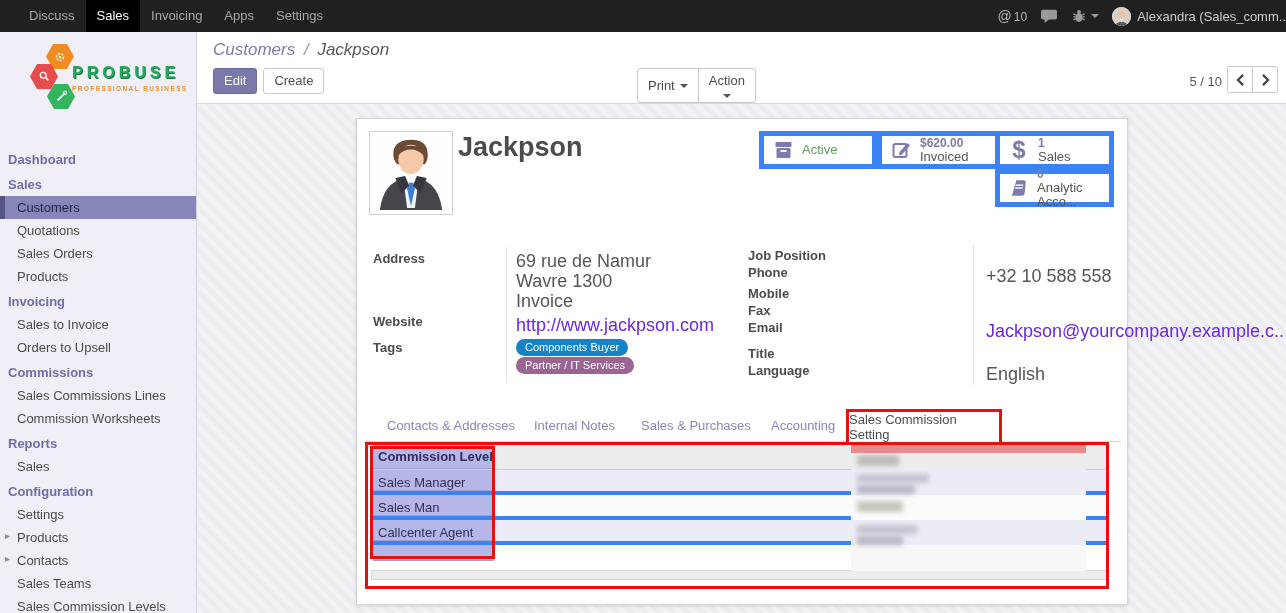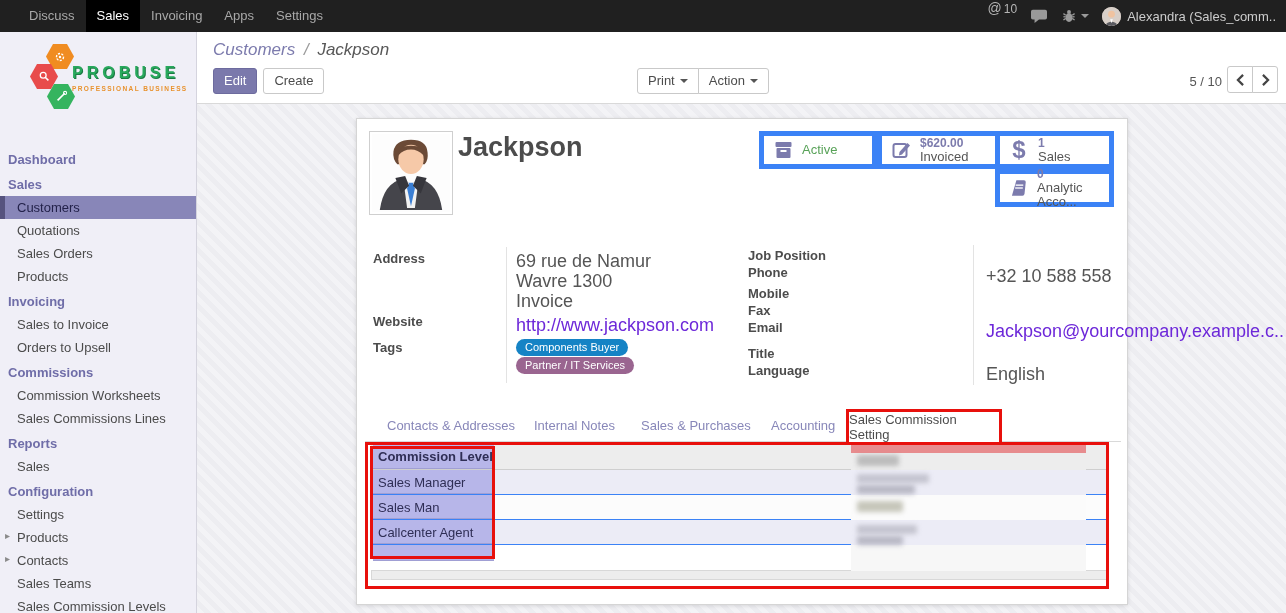--- a/index.html
+++ b/index.html
@@ -3,21 +3,21 @@
 <meta charset="utf-8">
 <style>
   * { margin:0; padding:0; box-sizing:border-box; }
   html,body { width:1286px; height:613px; font-family:"Liberation Sans", sans-serif; background:#f2f2f5; overflow:hidden; }
 
   
   .topbar { position:absolute; left:0; top:0; width:1286px; height:32px; background:#202020; display:flex; align-items:stretch; z-index:60; }
   .topbar .menus { display:flex; margin-left:18px; }
   .tb-item { color:#a8a8a8; font-size:13px; line-height:32px; padding:0 11px; cursor:pointer; }
   .tb-item.active { background:#000; color:#fff; }
-  .tb-right { margin-left:auto; display:flex; gap:13px; padding-right:10px; }
+  .tb-right { margin-left:auto; display:flex; align-items:center; gap:13px; }
   .tb-mention { color:#b5b5b5; font-size:14px; }
   .tb-mention .cnt { font-size:12px; margin-left:2px; }
   .tb-icon { display:inline-flex; align-items:center; }
   .tb-user { display:flex; align-items:center; gap:6px; color:#cccccc; font-size:13px; }
   .tb-avatar { width:19px; height:19px; border-radius:50%; background:#cfc6bf; overflow:hidden; }
   .caret { width:0; height:0; border-left:4px solid transparent; border-right:4px solid transparent; border-top:4px solid #9a9a9a; display:inline-block; margin-left:4px; }
 
   
   .sidebar { position:absolute; left:0; top:32px; width:197px; height:581px; background:#f0eff7; border-right:1px solid #d5d4de; z-index:40; }
   .logo { position:relative; height:86px; margin-top:10px; }
@@ -39,21 +39,21 @@
   .breadcrumb { position:absolute; left:16px; top:8px; font-size:17px;font-style:italic; }
   .breadcrumb .bc-parent { color:#7c7bad; cursor:pointer; }
   .breadcrumb .bc-sep { color:#999; margin:0 4px; }
   .breadcrumb .bc-current { color:#585858; }
   .btn { display:inline-block; font-size:13px; border-radius:3px; border:1px solid #c9c9c9; background:#fff; color:#4c4c4c; padding:4px 10px; cursor:pointer; line-height:16px; }
   .btn-primary { background:#7b79ac; border-color:#6d6b9e; color:#fff; }
   .cp-left { position:absolute; left:16px; top:36px; display:flex; gap:6px; }
   .cp-center { position:absolute; left:440px; top:36px; display:flex; }
   .cp-center .btn { border-radius:0; margin-left:-1px; display:flex; align-items:center; gap:5px; }
   .cp-center .btn:first-child { border-radius:3px 0 0 3px; margin-left:0; }
-  .cp-center .btn:last-child { border-radius:0 3px 3px 0; }
+  .cp-center .btn:last-child { border-radius:0 3px 3px 0;flex-direction:column; }
   .caret-dark { width:0; height:0; border-left:4px solid transparent; border-right:4px solid transparent; border-top:4px solid #555; display:inline-block; }
   .pager { position:absolute; right:64px; top:42px; font-size:13px; color:#555; }
   .pager-btns { position:absolute; right:8px; top:34px; display:flex; }
   .pager-btn { width:26px; height:27px; background:#fff; border:1px solid #c9c9c9; display:flex; align-items:center; justify-content:center; cursor:pointer; margin-left:-1px; }
   .pager-btn:first-child { border-radius:3px 0 0 3px; }
   .pager-btn:last-child { border-radius:0 3px 3px 0; }
 
   
   .main { position:absolute; left:197px; top:104px; width:1089px; height:509px;
           background:repeating-linear-gradient(45deg,#f3f3f6 0 5px, #ededf1 5px 10px); }
@@ -80,21 +80,21 @@
   .tag { position:absolute; color:#fff; font-size:11px; line-height:15px; padding:1px 9px; border-radius:10px; cursor:pointer; }
   .tag-blue { background:#1583c5; }
   .tag-purple { background:#9a6590; }
 
   
   .tab { position:absolute; top:299px; font-size:13px; color:#8887b9; cursor:pointer; }
   .tab-active-box { position:absolute; left:491px; top:291px; width:152px; height:32px; background:#fff; border:1px solid #ccc; border-bottom:none; display:flex; align-items:center; justify-content:center; font-size:13px; color:#4c4c4c; cursor:pointer; z-index:5; }
   .notebook-line { position:absolute; left:8px; top:322px; width:756px; height:1px; background:#d9d9d9; }
 
   
-  .trow { position:absolute; left:14px; width:736px; border-bottom:1px solid #3b82f6; }
+  .trow { position:absolute; left:14px; width:736px; border-bottom:4px solid #3b82f6; }
   .t-head { top:325px; height:26px; background:#ededed; border-bottom:1px solid #cfcfcf; }
   .t-r1 { top:351px; height:25px; background:#ececf6; }
   .t-r2 { top:376px; height:25px; background:#fcfcfc; }
   .t-r3 { top:401px; height:25px; background:#ececf6; }
   .t-r4 { top:426px; height:16px; background:#fff; border-bottom:none; }
   .hcell { position:absolute; left:2px; top:0; width:121px; height:100%; background:#b7b6e9; color:#2f2e55; font-size:13px; line-height:25px; padding-left:5px; border-bottom:1px solid rgba(90,90,150,.25); }
   .t-head .hcell { font-weight:bold; line-height:26px; }
   .scrollbar { position:absolute; left:14px; top:451px; width:736px; height:10px; background:#ededed; border:1px solid #d8d8d8; cursor:pointer; }
 
   
@@ -192,22 +192,22 @@
     <div class="nav-item selected">Customers</div>
     <div class="nav-item">Quotations</div>
     <div class="nav-item">Sales Orders</div>
     <div class="nav-item">Products</div>
 
     <div class="nav-header">Invoicing</div>
     <div class="nav-item">Sales to Invoice</div>
     <div class="nav-item">Orders to Upsell</div>
 
     <div class="nav-header">Commissions</div>
+    <div class="nav-item">Sales Commissions Lines</div>
     <div class="nav-item">Commission Worksheets</div>
-    <div class="nav-item">Sales Commissions Lines</div>
 
     <div class="nav-header">Reports</div>
     <div class="nav-item">Sales</div>
 
     <div class="nav-header">Configuration</div>
     <div class="nav-item">Settings</div>
     <div class="nav-item"><span class="expander">▸</span><span>Products</span></div>
     <div class="nav-item"><span class="expander">▸</span><span>Contacts</span></div>
     <div class="nav-item">Sales Teams</div>
     <div class="nav-item">Sales Commission Levels</div>

